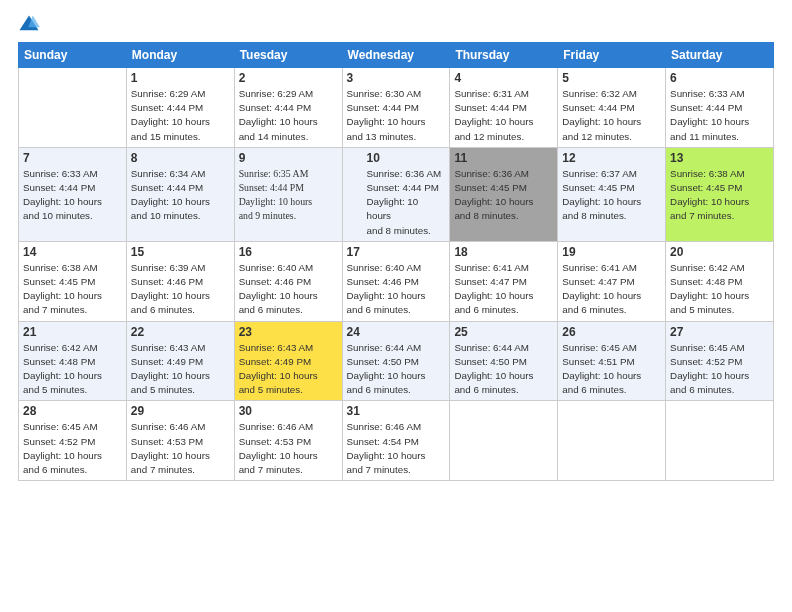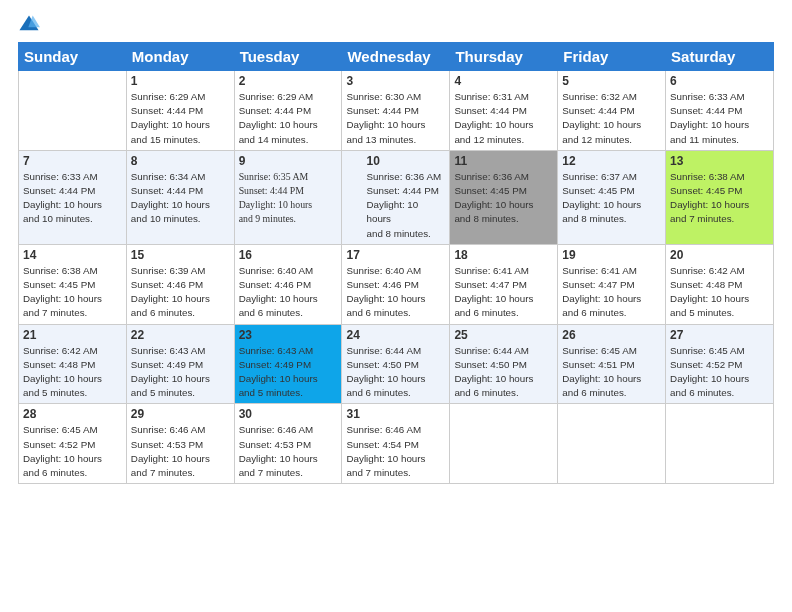--- a/index.html
+++ b/index.html
@@ -61,21 +61,21 @@
       margin-top: 2px;
     }
     .calendar {
       width: 100%;
       border-collapse: collapse;
       border: 1px solid #ccc;
     }
     .calendar th {
       background: #2d7dd2;
       color: #fff;
-      font-size: 15px;
+      font-size: 12px;
       font-weight: bold;
       text-align: left;
       padding: 5px 5px;
       border: 1px solid #2d7dd2;
     }
     .calendar td {
       border: 1px solid #ccc;
       vertical-align: top;
       padding: 3px 4px;
       font-size: 9.8px;
@@ -289,21 +289,21 @@
 Daylight: 10 hours
 and 5 minutes.</div>
           </td>
           <td style="background: rgb(238, 243, 251);">
             <span class="day-num">22</span>
             <div class="day-info" style="white-space: pre-wrap;">Sunrise: 6:43 AM
 Sunset: 4:49 PM
 Daylight: 10 hours
 and 5 minutes.</div>
           </td>
-          <td style="background: #0ea5e9; margin-left: 30px;">
+          <td style="background: #fde047; margin-left: 30px;">
             <span class="day-num">23</span>
             <div class="day-info" style="white-space: pre-wrap;">Sunrise: 6:43 AM
 Sunset: 4:49 PM
 Daylight: 10 hours
 and 5 minutes.</div>
           </td>
           <td style="background: rgb(238, 243, 251); margin-left: 17px;">
             <span class="day-num">24</span>
             <div class="day-info" style="white-space: pre-wrap;">Sunrise: 6:44 AM
 Sunset: 4:50 PM

